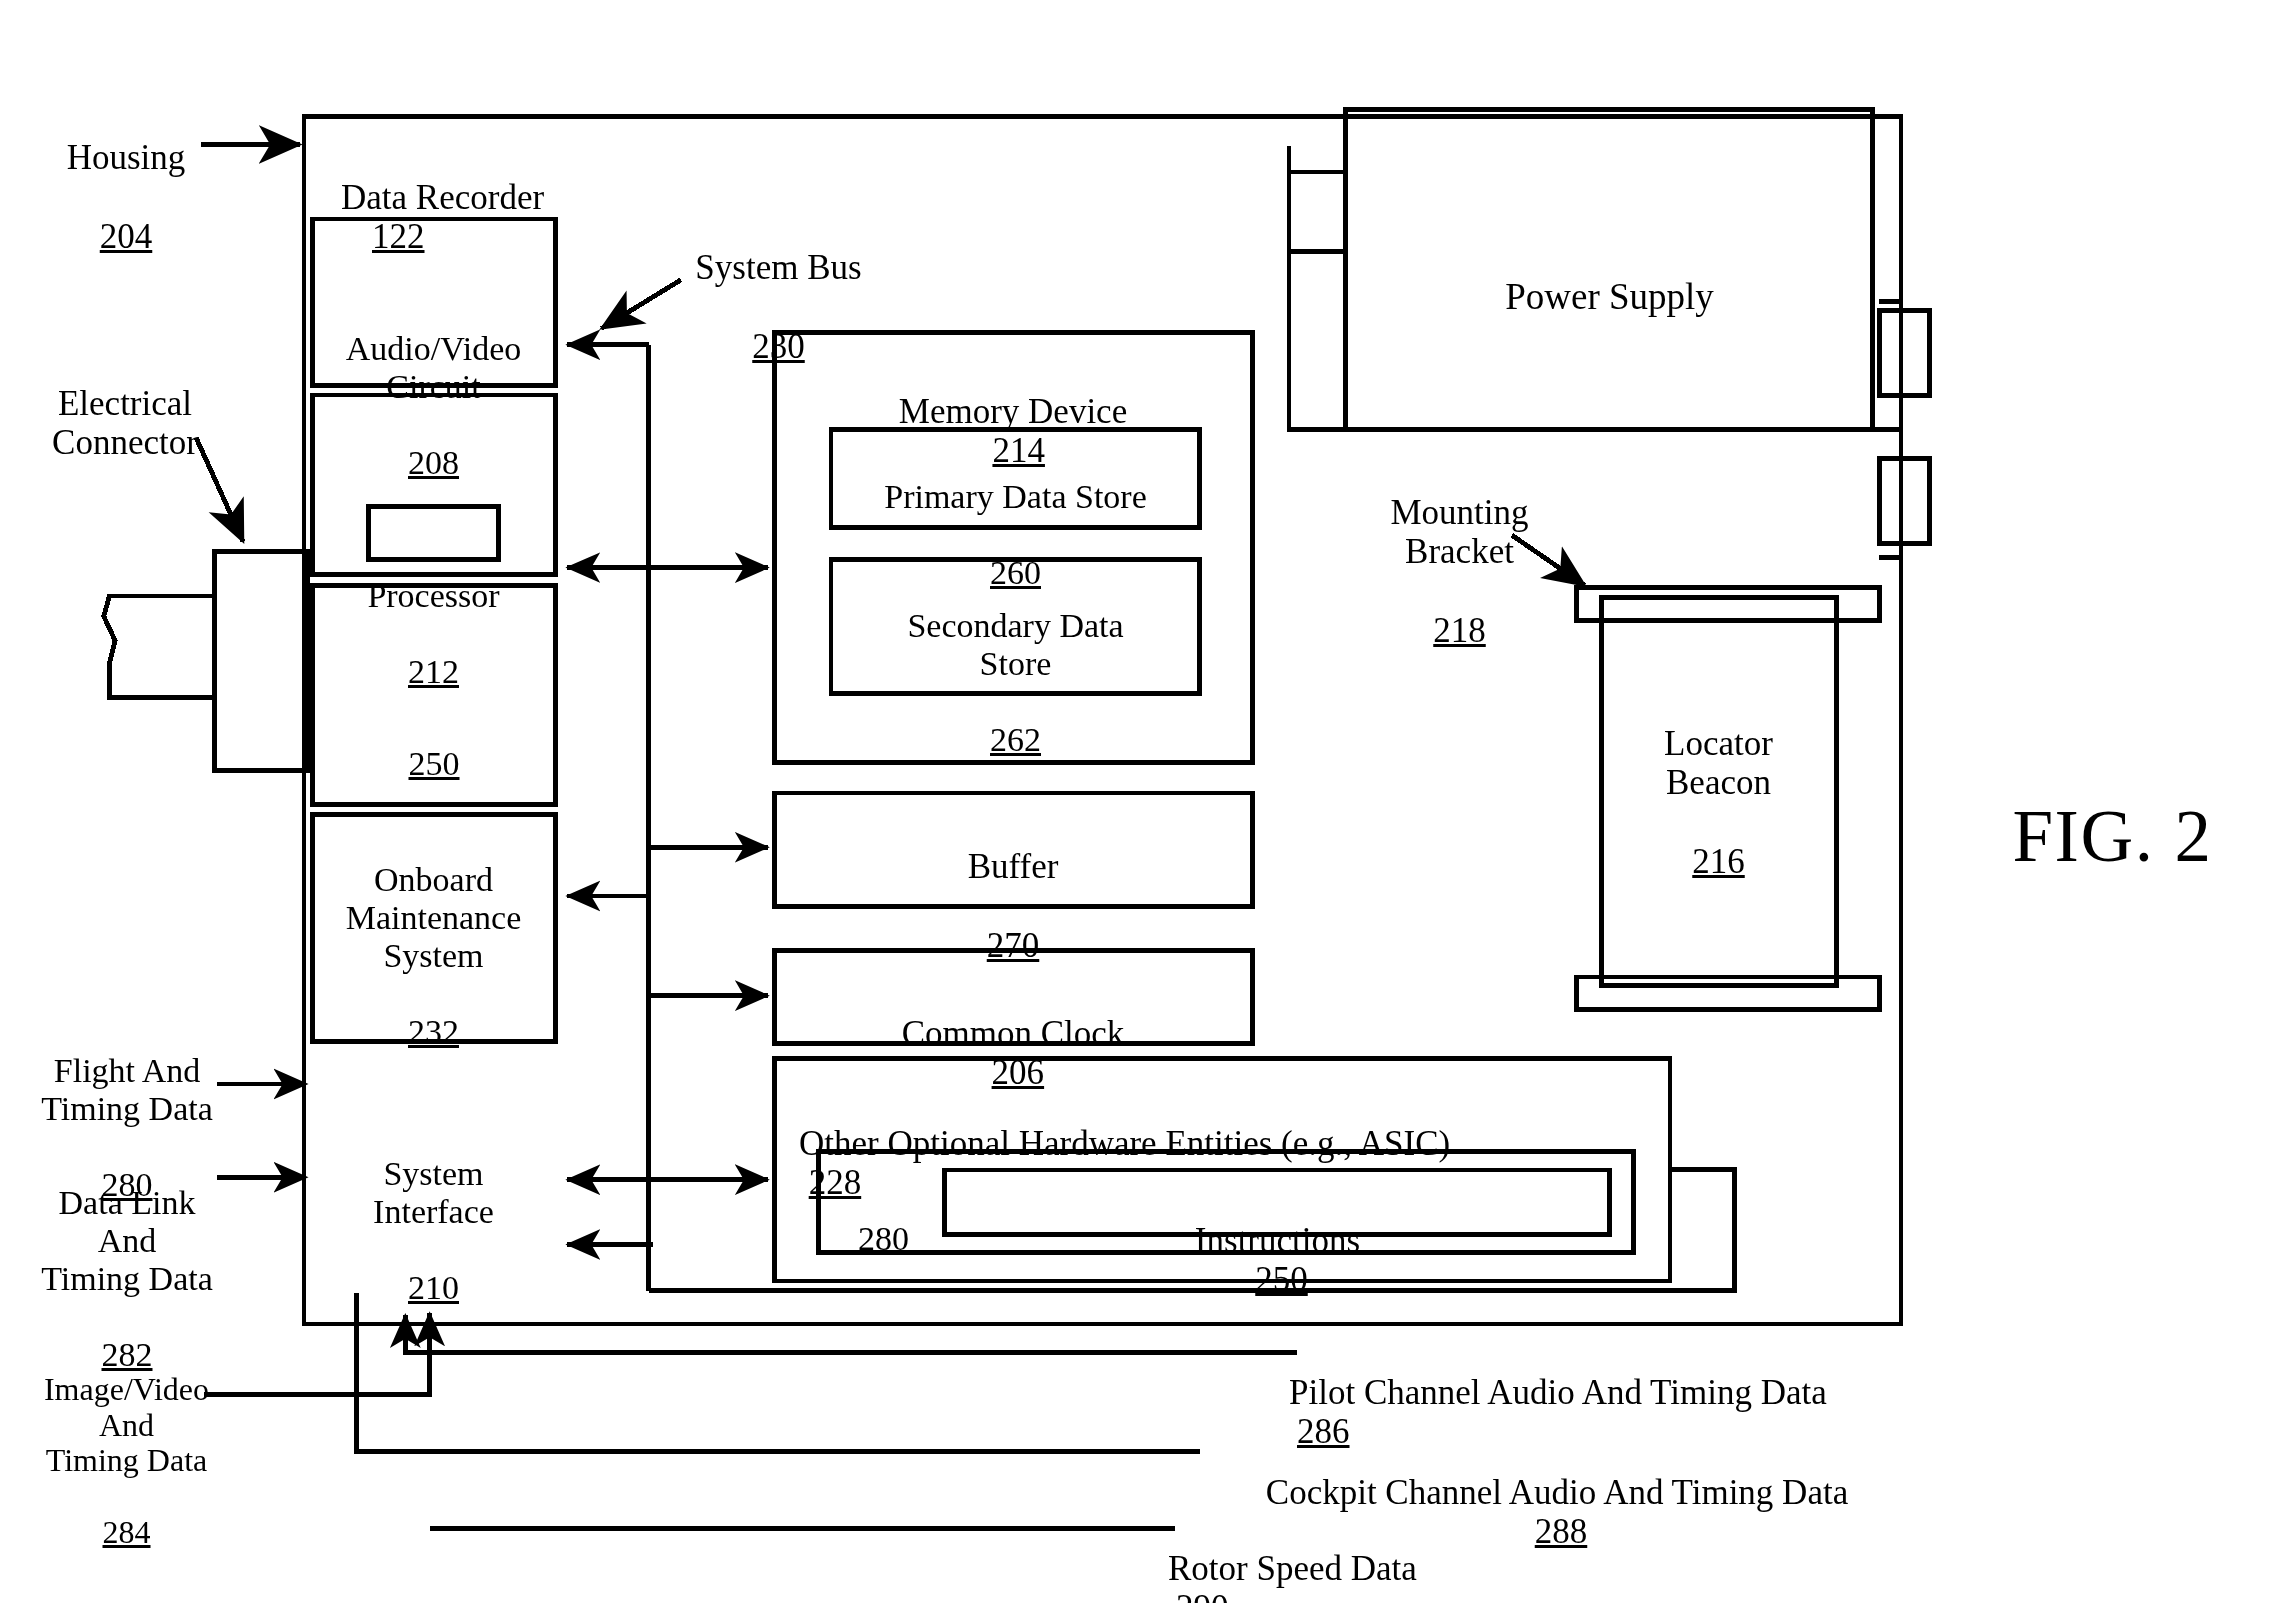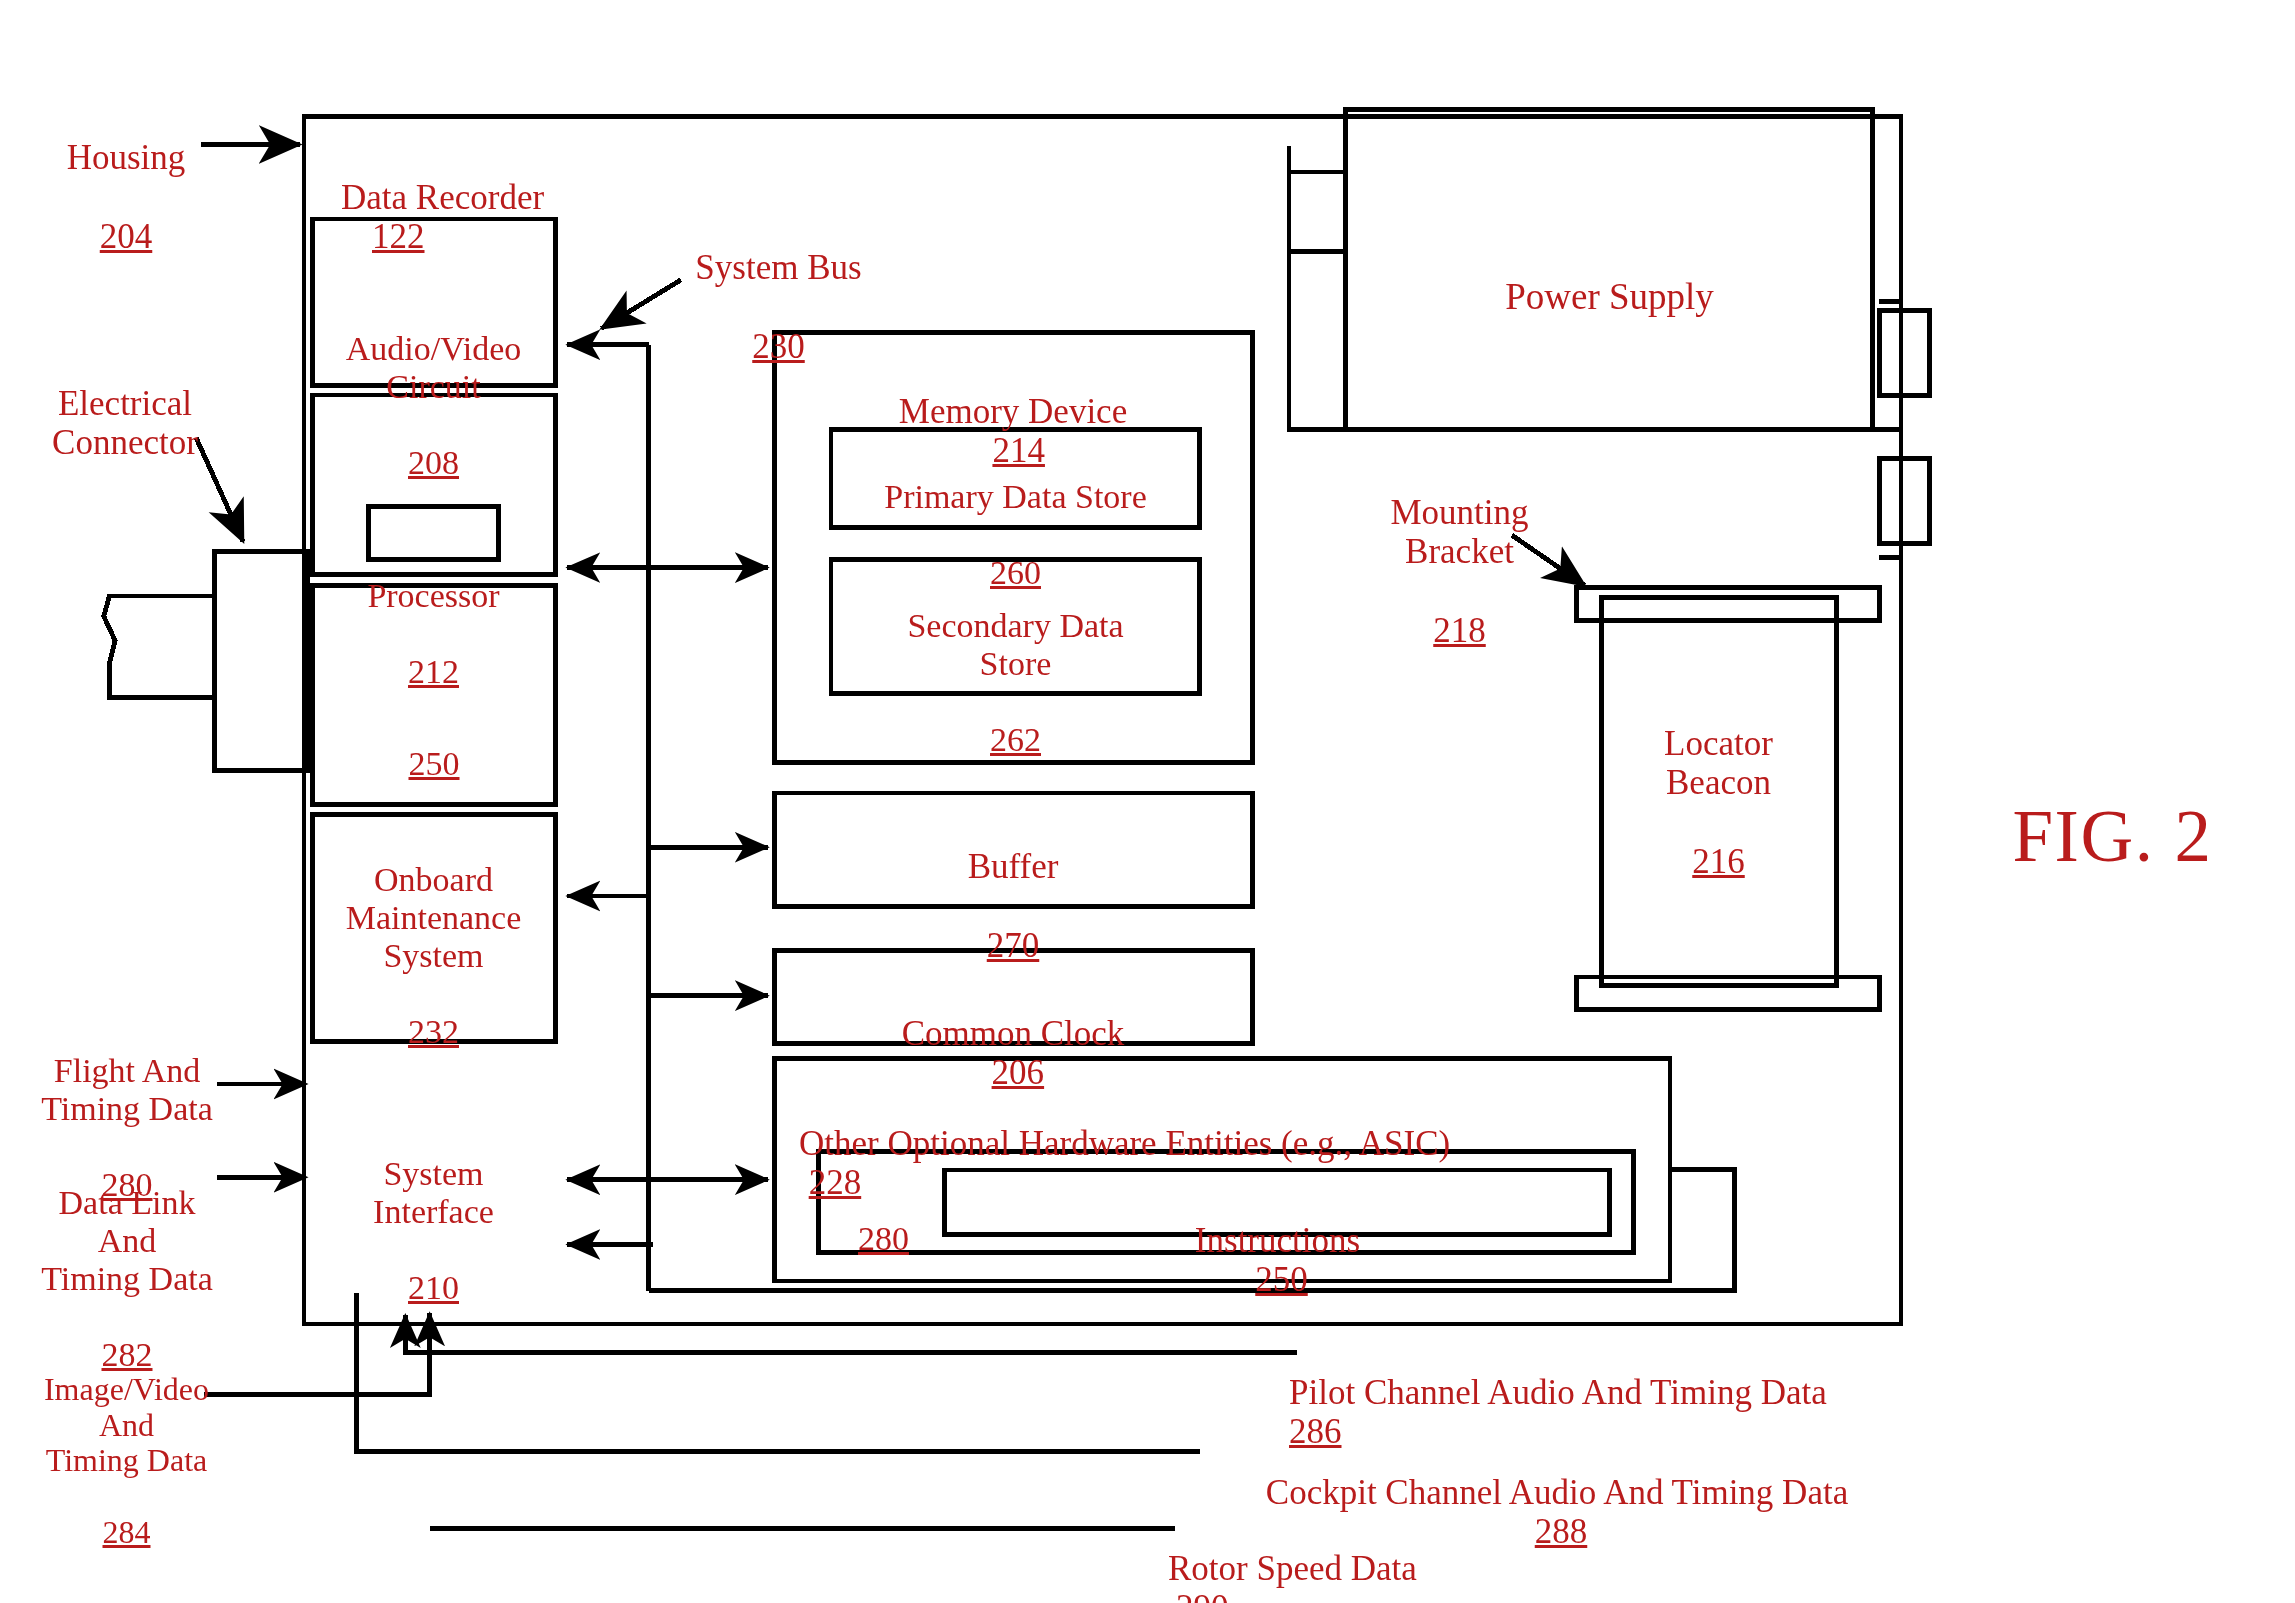--- a/index.html
+++ b/index.html
@@ -1,20 +1,20 @@
 <!DOCTYPE html>
 <html style="font-size:13px"><head>
 <meta charset="utf-8">
 <style>
   html,body{margin:0;padding:0;background:#fff;}
   body{width:2295px;height:1603px;overflow:hidden;
        font-family:"Liberation Serif","DejaVu Serif",serif;color:#000;}
   #stage{position:relative;width:2295px;height:1603px;}
   svg#art{position:absolute;left:0;top:0;width:2295px;height:1603px;}
-  .lbl{position:absolute;text-align:center;line-height:1.12;color:#b91c1c;
+  .lbl{position:absolute;text-align:center;line-height:1.12;color:#000000;
        font-family:"Liberation Serif","DejaVu Serif",serif;white-space:pre-line;}
   .u{text-decoration:underline;text-underline-offset:2.4px;}
   .fig{font-size:73px;letter-spacing:1.6px;}
 </style>
 </head>
 <body>
 
 <div id="stage">
 
   <svg id="art" viewBox="0 0 2831 1977">
@@ -220,21 +220,21 @@
 
   <div class="lbl" style="left:31px;top:1336px;width:191px;font-size:32px;">
     <span>Image/Video
 And
 Timing Data</span><br>
     <span class="u">284</span>
   </div>
 
   <div class="lbl" style="left:1289px;top:1334px;width:714px;font-size:35px;text-align:left;">
     <span>Pilot Channel Audio And Timing Data</span>
-    <span class="u" style="">286</span>
+    <span class="u" style="margin-left:8px;">286</span>
   </div>
 
   <div class="lbl" style="left:1192px;top:1434px;width:730px;font-size:35px;text-align:center;">
     <span>Cockpit Channel Audio And Timing Data</span>
     <span class="u" style="margin-left:8px;">288</span>
   </div>
 
   <div class="lbl" style="left:1168px;top:1510px;width:519px;font-size:35px;text-align:left;">
     <span>Rotor Speed Data</span>
     <span class="u" style="margin-left:8px;">290</span>

